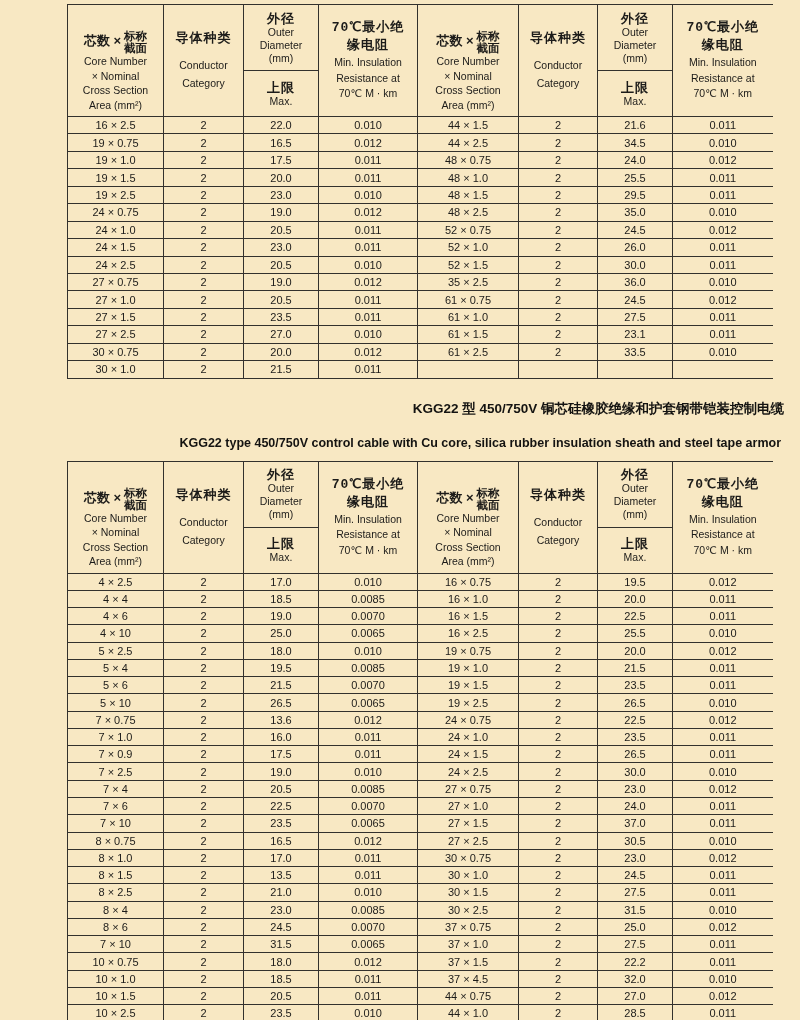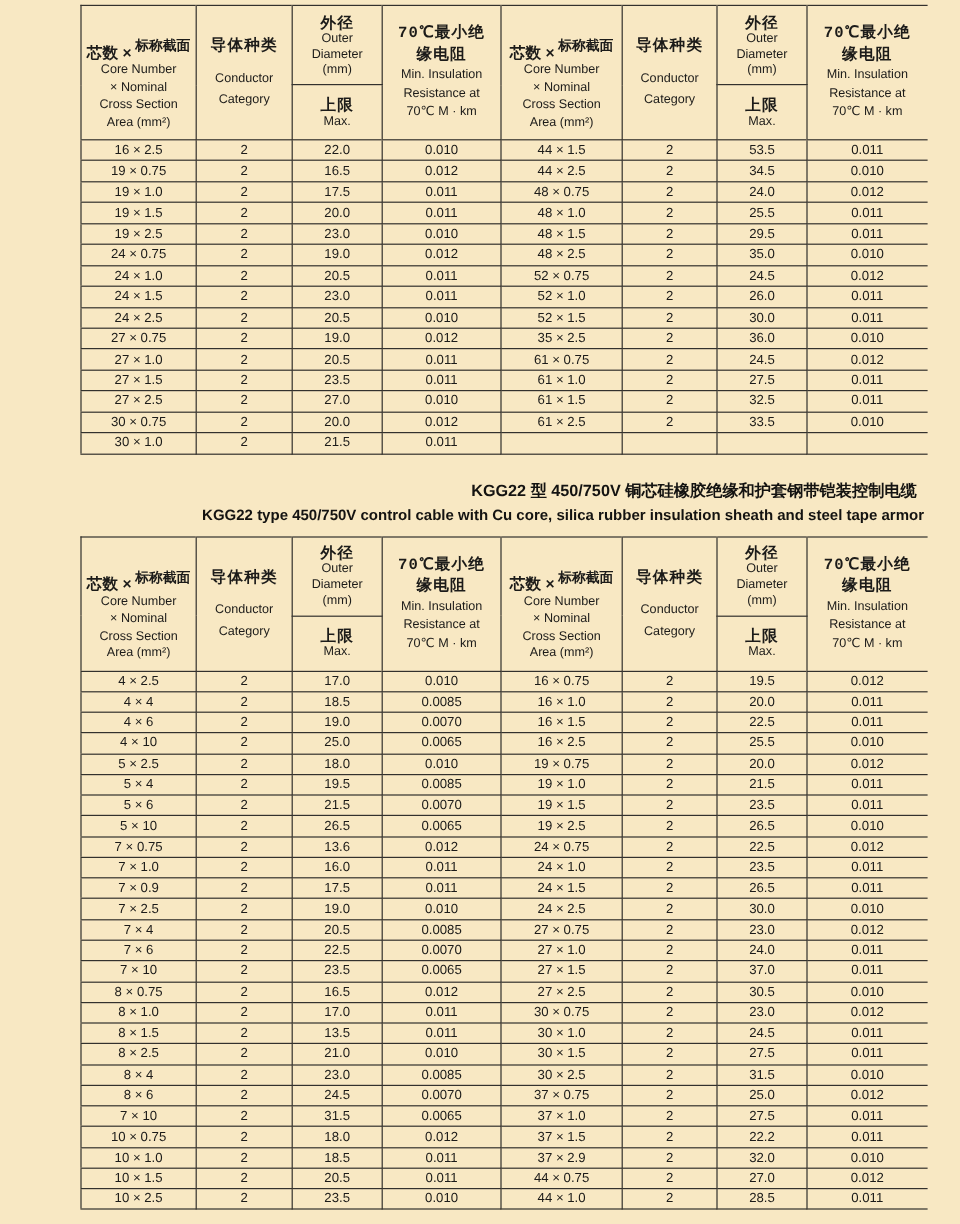--- a/index.html
+++ b/index.html
@@ -29,48 +29,48 @@
     vertical-align:middle;
     font-weight:normal;
     overflow:hidden;
   }
   table.spec th.no-r, table.spec td.no-r{border-right:none;}
   
   thead th{background:transparent;}
   .zh{font-size:13px;font-weight:bold;letter-spacing:1px;}
   .zh-row{display:flex;justify-content:center;align-items:flex-start;gap:3px;font-weight:bold;margin-top:21px;}
   .zh-row .pre{font-size:13px;line-height:15px;padding-top:3px;}
-  .stack{display:inline-flex;flex-direction:row;font-size:11.5px;line-height:12px;}
+  .stack{display:inline-flex;flex-direction:column;font-size:11.5px;line-height:12px;}
   .en{font-size:10.5px;line-height:14.5px;}
   .en-sp{font-size:10.5px;line-height:15.5px;}
   th .hpad{padding:3px 1px;}
   .c-cond .zh{display:block;margin-bottom:9px;}
   .c-cond .en{line-height:18px;}
   .c-od .zh{display:block;line-height:15px;}
   .c-od .en{line-height:13px;}
   .c-sub .zh{display:block;line-height:14px;}
   .c-sub .en{line-height:12px;}
   .c-res .zh{display:block;line-height:18px;font-family:Liberation Mono, monospace;}
   
   tbody td{font-size:11px;color:#1c1b19;}
   #table1 tbody tr{height:17.45px;}
   #table2 tbody tr{height:17.28px;margin-top:37px;}
   #table1 thead tr.r1, #table2 thead tr.r1{height:66px;}
   #table1 thead tr.r2, #table2 thead tr.r2{height:46px;}
   
   .titles{width:800px;text-align:right;}
   .title-zh{
     margin-top:21px;
-    padding-right:36px;
+    padding-right:16px;
     font-size:13.5px;font-weight:bold;color:#141311;
     line-height:18px;
   }
   .title-en{
-    margin-top:3px;
-    padding-right:30px;
+    margin-top:17px;
+    padding-right:19px;
     font-size:12.5px;font-weight:bold;color:#141311;
     line-height:17px;
   }
 </style>
 </head>
 <body>
 
 <div class="page">
 
   <table class="spec" id="table1">
@@ -177,21 +177,21 @@
         </tr>
       </thead>
     <tbody>
         <tr>
           <td class="">16 × 2.5</td>
           <td class="">2</td>
           <td class="">22.0</td>
           <td class="">0.010</td>
           <td class="">44 × 1.5</td>
           <td class="">2</td>
-          <td class="">53.5</td>
+          <td class="">21.6</td>
           <td class="no-r">0.011</td>
         </tr>
         <tr>
           <td class="">19 × 0.75</td>
           <td class="">2</td>
           <td class="">16.5</td>
           <td class="">0.012</td>
           <td class="">44 × 2.5</td>
           <td class="">2</td>
           <td class="">34.5</td>
@@ -297,21 +297,21 @@
           <td class="">27.5</td>
           <td class="no-r">0.011</td>
         </tr>
         <tr>
           <td class="">27 × 2.5</td>
           <td class="">2</td>
           <td class="">27.0</td>
           <td class="">0.010</td>
           <td class="">61 × 1.5</td>
           <td class="">2</td>
-          <td class="">32.5</td>
+          <td class="">23.1</td>
           <td class="no-r">0.011</td>
         </tr>
         <tr>
           <td class="">30 × 0.75</td>
           <td class="">2</td>
           <td class="">20.0</td>
           <td class="">0.012</td>
           <td class="">61 × 2.5</td>
           <td class="">2</td>
           <td class="">33.5</td>
@@ -667,21 +667,21 @@
           <td class="">37 × 1.5</td>
           <td class="">2</td>
           <td class="">22.2</td>
           <td class="no-r">0.011</td>
         </tr>
         <tr>
           <td class="">10 × 1.0</td>
           <td class="">2</td>
           <td class="">18.5</td>
           <td class="">0.011</td>
-          <td class="">37 × 2.9</td>
+          <td class="">37 × 4.5</td>
           <td class="">2</td>
           <td class="">32.0</td>
           <td class="no-r">0.010</td>
         </tr>
         <tr>
           <td class="">10 × 1.5</td>
           <td class="">2</td>
           <td class="">20.5</td>
           <td class="">0.011</td>
           <td class="">44 × 0.75</td>

